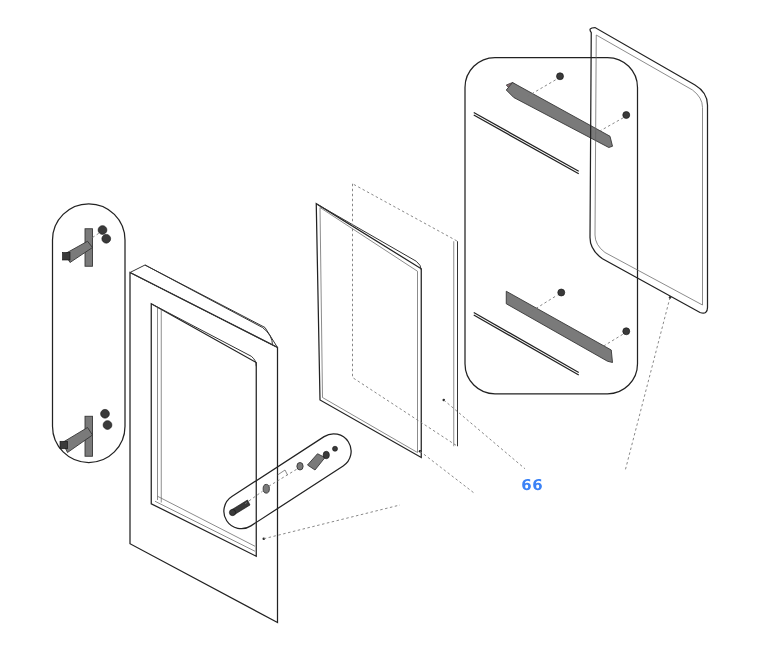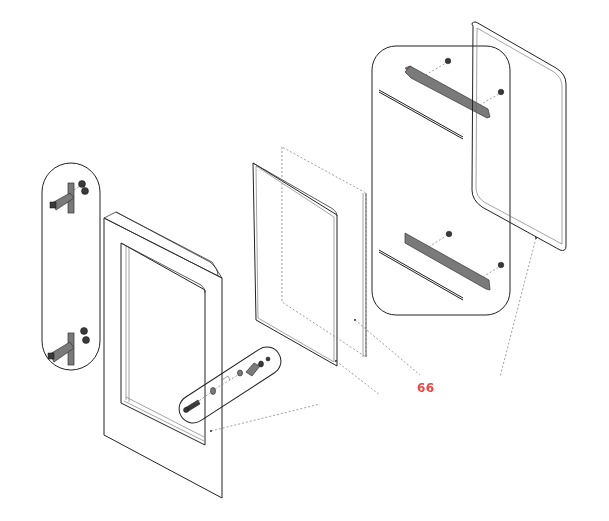--- a/index.html
+++ b/index.html
@@ -120,13 +120,13 @@
   </g>
 
   <g>
     <line class="dash" x1="211" y1="431" x2="320" y2="404"></line>
     <line class="dash" x1="336" y1="361" x2="380" y2="395"></line>
     <line class="dash" x1="355" y1="320" x2="420" y2="375"></line>
     <line class="dash" x1="536" y1="238" x2="500" y2="377"></line>
   </g>
 </svg>
 
-<span class="callout" style="left:417px; top:381px; color:#ef4444;">66</span>
+<span class="callout" style="left:417px; top:381px; color:#3b82f6;">66</span>
 
 </body></html>

